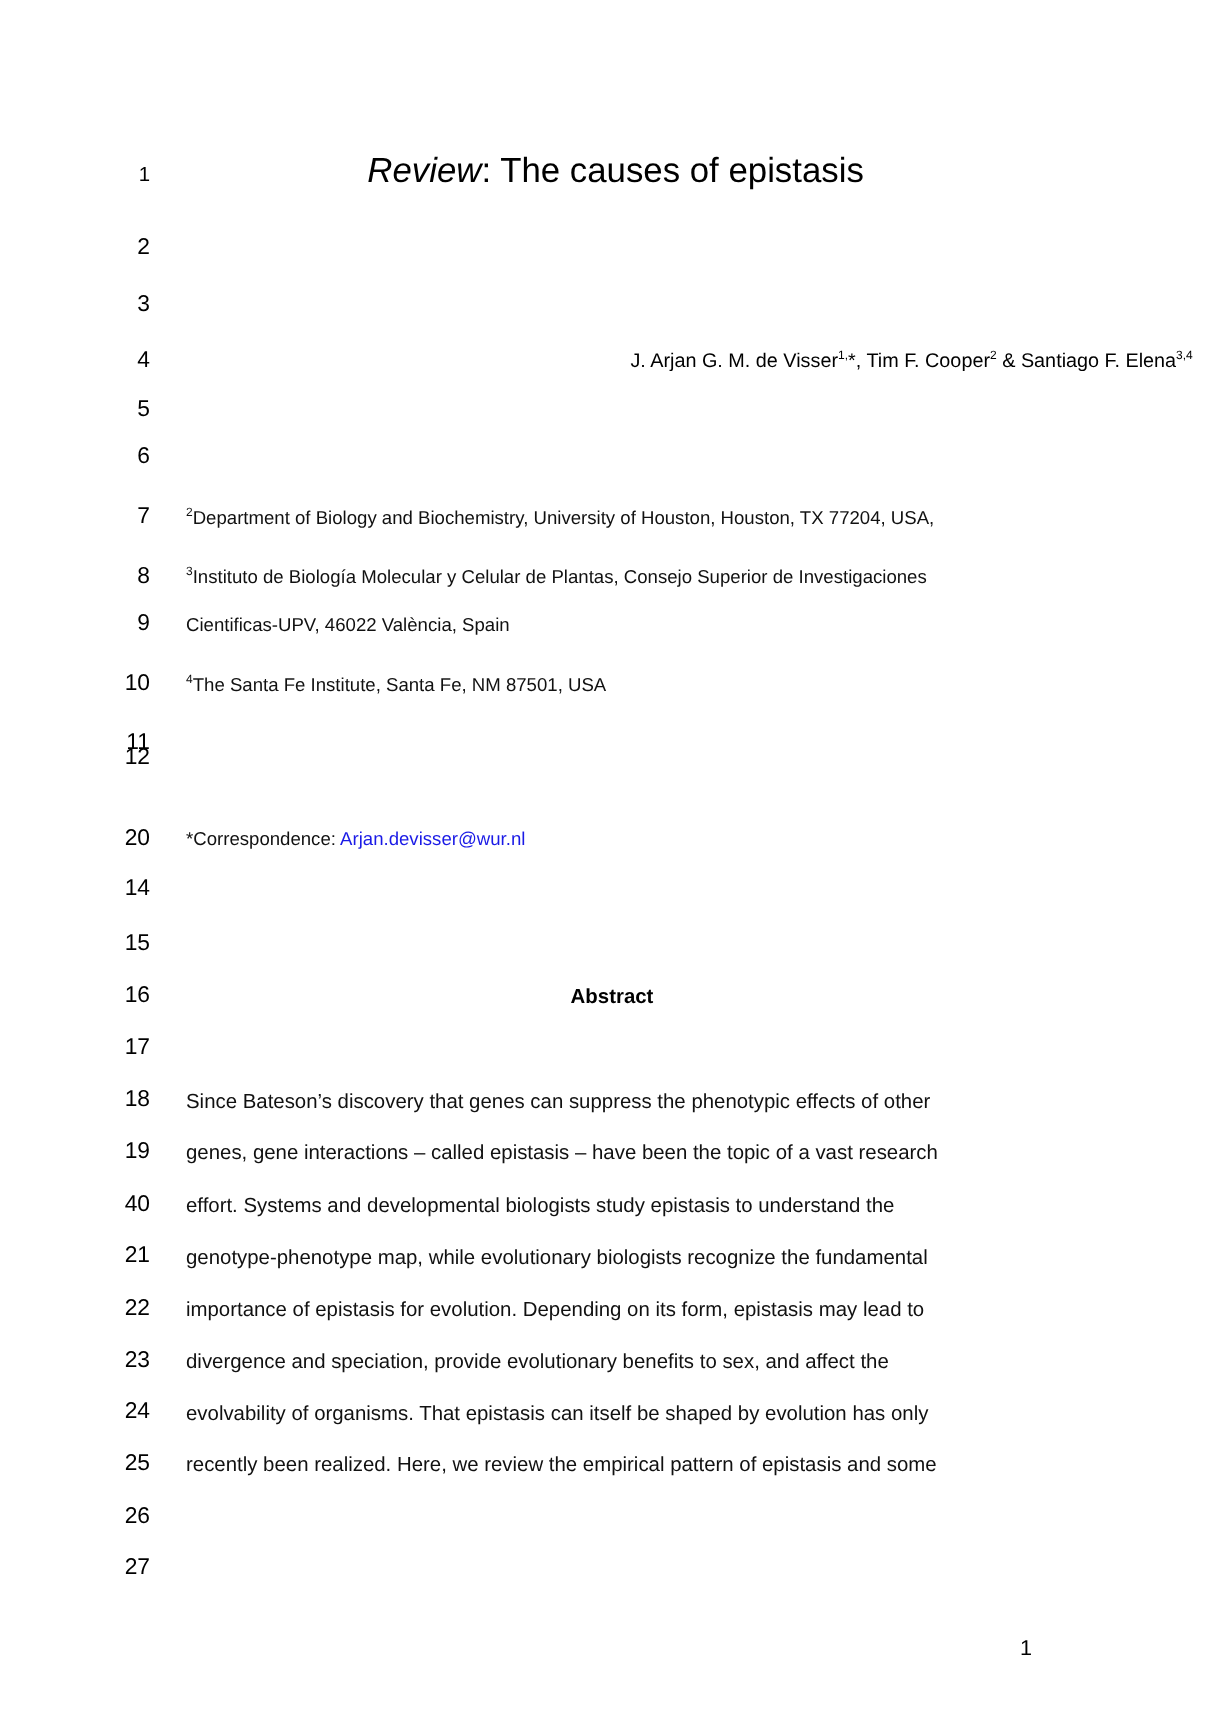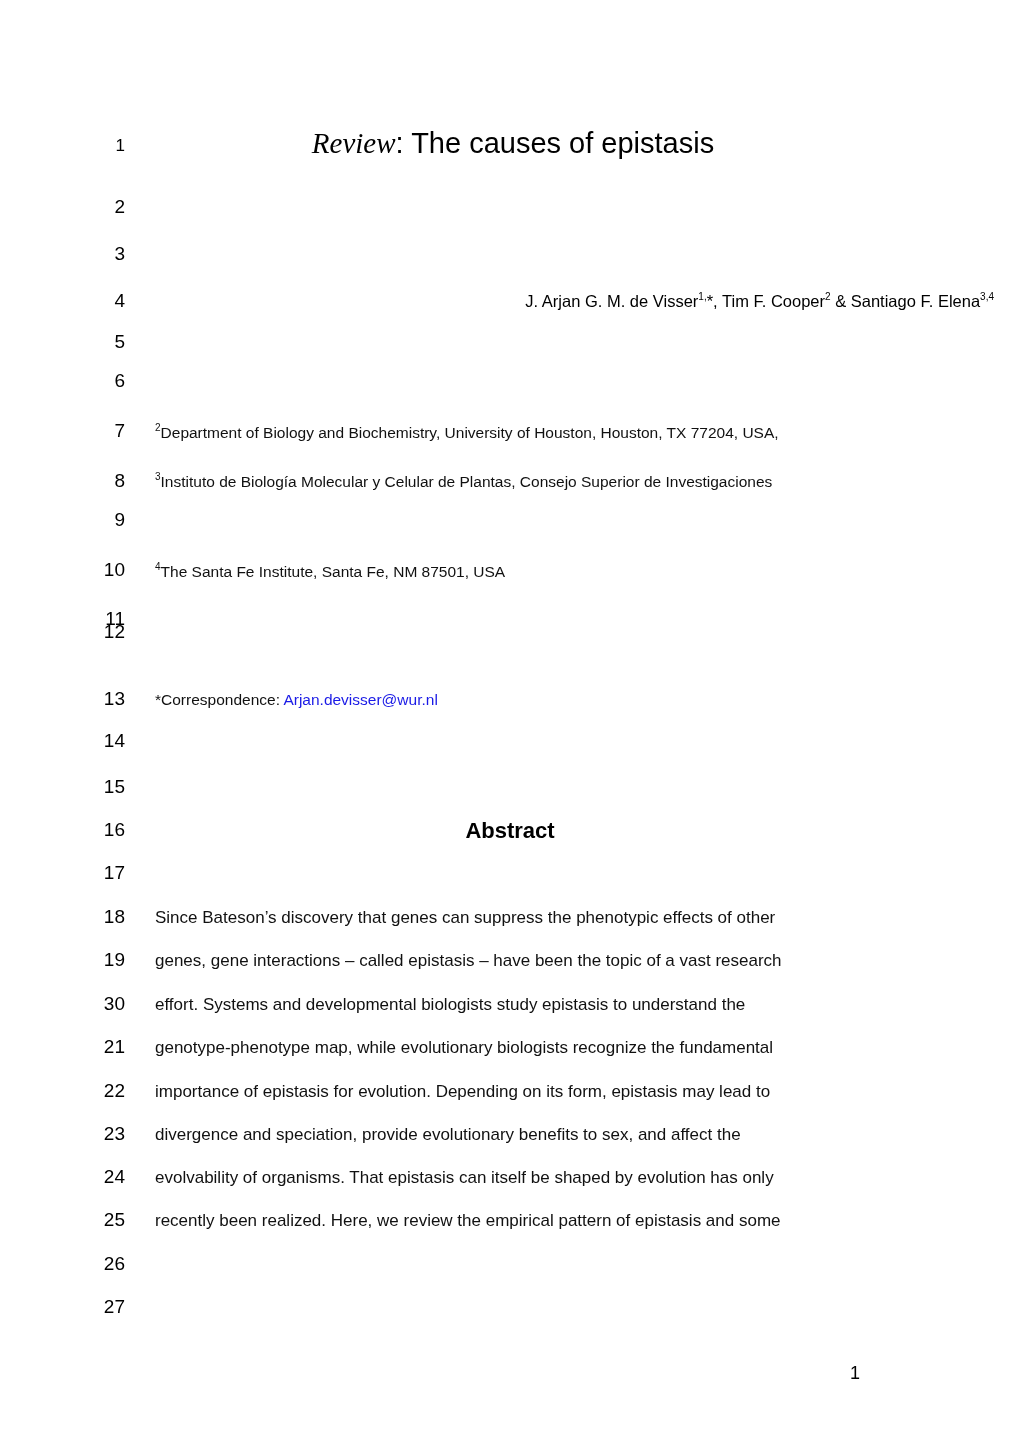--- a/index.html
+++ b/index.html
@@ -44,40 +44,40 @@
       position: absolute;
       left: 0;
       width: 1020px;
       text-align: center;
       font-size: 29px;
       line-height: 34px;
       top: 126px;
       padding-left: 6px;
       box-sizing: border-box;
     }
-    .title .rev { font-style: italic; font-family: Liberation Serif, serif; }
+    .title .rev { font-style: italic; }
     .authors {
       position: absolute;
       left: 0;
       width: 994px;
       text-align: right;
       font-size: 16.5px;
       line-height: 22px;
       top: 290px;
       padding-left: 16px;
       box-sizing: border-box;
     }
     sup { font-size: 10px; vertical-align: 7px; line-height: 0; }
     .abs-head {
       position: absolute;
       left: 0;
       width: 1020px;
       text-align: center;
       font-weight: bold;
-      font-size: 22px;
+      font-size: 17px;
       line-height: 22px;
       top: 820px;
     }
     a.email {
       color: #1a1ae6;
     }
     .pagenum {
       position: absolute;
       left: 845px;
       top: 1362px;
@@ -97,28 +97,28 @@
   <div class="ln" style="top:243px">3</div>
   <div class="ln" style="top:290px">4</div>
   <div class="ln" style="top:331px">5</div>
   <div class="ln" style="top:370px">6</div>
   <div class="ln" style="top:420px">7</div>
   <div class="ln" style="top:470px">8</div>
   <div class="ln" style="top:509px">9</div>
   <div class="ln" style="top:559px">10</div>
   <div class="ln" style="top:608px">11</div>
   <div class="ln" style="top:621px">12</div>
-  <div class="ln" style="top:688px">13</div>
+  <div class="ln" style="top:688px">20</div>
   <div class="ln" style="top:730px">14</div>
   <div class="ln" style="top:776px">15</div>
   <div class="ln" style="top:819px">16</div>
   <div class="ln" style="top:862px">17</div>
   <div class="ln" style="top:906px">18</div>
   <div class="ln" style="top:949px">19</div>
-  <div class="ln" style="top:993px">30</div>
+  <div class="ln" style="top:993px">40</div>
   <div class="ln" style="top:1036px">21</div>
   <div class="ln" style="top:1080px">22</div>
   <div class="ln" style="top:1123px">23</div>
   <div class="ln" style="top:1166px">24</div>
   <div class="ln" style="top:1209px">25</div>
   <div class="ln" style="top:1253px">26</div>
   <div class="ln" style="top:1296px">27</div>
 
   <div class="title">
     <span class="rev">Review</span><span>: The causes of epistasis</span>
@@ -126,20 +126,23 @@
 
   <div class="authors">
     <span>J. Arjan G. M. de Visser</span><sup>1,</sup><span>*, </span><span>Tim F. Cooper</span><sup>2</sup><span> &amp; </span><span>Santiago F. Elena</span><sup>3,4</sup>
   </div>
 
   <div class="txt small" style="top:422px">
     <sup>2</sup><span>Department of Biology and Biochemistry, University of Houston, Houston, TX 77204, USA,</span>
   </div>
   <div class="txt small" style="top:471px">
     <sup>3</sup><span>Instituto de Biología Molecular y Celular de Plantas, Consejo Superior de Investigaciones</span>
+  </div>
+  <div class="txt small" style="top:511px">
+    <span>Cientificas-UPV, 46022 València, Spain</span>
   </div>
   <div class="txt small" style="top:561px">
     <sup>4</sup><span>The Santa Fe Institute, Santa Fe, NM 87501, USA</span>
   </div>
 
   <div class="txt small" style="top:689px">
     <span>*Correspondence: </span><a class="email" style="color: rgb(26, 26, 230);">Arjan.devisser@wur.nl</a>
   </div>
 
   <div class="abs-head">Abstract</div>

